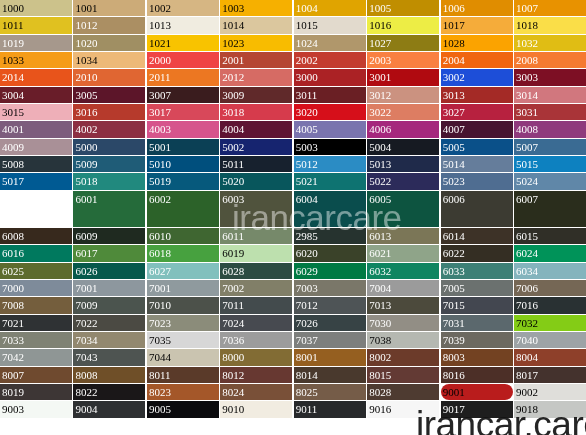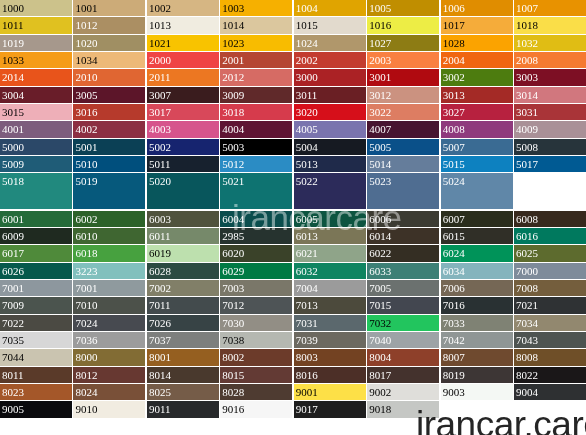--- a/index.html
+++ b/index.html
@@ -179,21 +179,21 @@
       </div>
       <div class="swatch" style="background: rgb(214, 107, 100);">
         <span class="swatch-label lbl-light">2012</span>
       </div>
       <div class="swatch" style="background: rgb(171, 34, 37);">
         <span class="swatch-label lbl-light">3000</span>
       </div>
       <div class="swatch" style="background: rgb(176, 10, 16);">
         <span class="swatch-label lbl-light">3001</span>
       </div>
-      <div class="swatch" style="background: #4d7c0f; padding-left: 44px;">
+      <div class="swatch" style="background: #1d4ed8; padding-left: 44px;">
         <span class="swatch-label lbl-light">3002</span>
       </div>
       <div class="swatch" style="background: rgb(125, 15, 36);">
         <span class="swatch-label lbl-light">3003</span>
       </div>
       <div class="swatch" style="background: rgb(105, 29, 41);">
         <span class="swatch-label lbl-light">3004</span>
       </div>
       <div class="swatch" style="background: rgb(92, 21, 41);">
         <span class="swatch-label lbl-light">3005</span>
@@ -248,20 +248,23 @@
       </div>
       <div class="swatch" style="background: rgb(214, 84, 140);">
         <span class="swatch-label lbl-light">4003</span>
       </div>
       <div class="swatch" style="background: rgb(94, 20, 51);">
         <span class="swatch-label lbl-light">4004</span>
       </div>
       <div class="swatch" style="background: rgb(122, 116, 174);">
         <span class="swatch-label lbl-light">4005</span>
       </div>
+      <div class="swatch" style="background: rgb(165, 40, 125);">
+        <span class="swatch-label lbl-light">4006</span>
+      </div>
       <div class="swatch" style="background: rgb(71, 20, 48);">
         <span class="swatch-label lbl-light">4007</span>
       </div>
       <div class="swatch" style="background: rgb(143, 58, 125); text-align: right;">
         <span class="swatch-label lbl-light">4008</span>
       </div>
       <div class="swatch" style="background: rgb(169, 144, 151);">
         <span class="swatch-label lbl-light">4009</span>
       </div>
       <div class="swatch" style="background: rgb(43, 72, 104);">
@@ -405,21 +408,21 @@
       <div class="swatch" style="background: rgb(0, 147, 89);">
         <span class="swatch-label lbl-light">6024</span>
       </div>
       <div class="swatch" style="background: rgb(93, 107, 46);">
         <span class="swatch-label lbl-light">6025</span>
       </div>
       <div class="swatch" style="background: rgb(6, 89, 76);">
         <span class="swatch-label lbl-light">6026</span>
       </div>
       <div class="swatch" style="background: rgb(129, 192, 189);">
-        <span class="swatch-label lbl-light">3223</span>
+        <span class="swatch-label lbl-light">6027</span>
       </div>
       <div class="swatch" style="background: rgb(44, 75, 66);">
         <span class="swatch-label lbl-light">6028</span>
       </div>
       <div class="swatch" style="background: rgb(0, 122, 68);">
         <span class="swatch-label lbl-light">6029</span>
       </div>
       <div class="swatch" style="background: rgb(15, 133, 97);">
         <span class="swatch-label lbl-light">6032</span>
       </div>
@@ -476,33 +479,36 @@
       </div>
       <div class="swatch" style="background: rgb(41, 49, 51);">
         <span class="swatch-label lbl-light">7016</span>
       </div>
       <div class="swatch" style="background: rgb(47, 50, 52);">
         <span class="swatch-label lbl-light">7021</span>
       </div>
       <div class="swatch" style="background: rgb(75, 74, 67);">
         <span class="swatch-label lbl-light">7022</span>
       </div>
+      <div class="swatch" style="background: rgb(139, 140, 122);">
+        <span class="swatch-label lbl-light">7023</span>
+      </div>
       <div class="swatch" style="background: rgb(71, 74, 80);">
         <span class="swatch-label lbl-light">7024</span>
       </div>
       <div class="swatch" style="background: rgb(55, 67, 69);">
         <span class="swatch-label lbl-light">7026</span>
       </div>
       <div class="swatch" style="background: rgb(146, 142, 133);">
         <span class="swatch-label lbl-light">7030</span>
       </div>
       <div class="swatch" style="background: rgb(91, 104, 109);">
         <span class="swatch-label lbl-light">7031</span>
       </div>
-      <div class="swatch" style="background: #22c55e;">
+      <div class="swatch" style="background: #84cc16;">
         <span class="swatch-label lbl-dark">7032</span>
       </div>
       <div class="swatch" style="background: rgb(127, 130, 116);">
         <span class="swatch-label lbl-light">7033</span>
       </div>
       <div class="swatch" style="background: rgb(146, 136, 111);">
         <span class="swatch-label lbl-light">7034</span>
       </div>
       <div class="swatch" style="background: rgb(215, 215, 215);">
         <span class="swatch-label lbl-dark">7035</span>
@@ -581,21 +587,21 @@
       </div>
       <div class="swatch" style="background: rgb(121, 80, 56);">
         <span class="swatch-label lbl-light">8024</span>
       </div>
       <div class="swatch" style="background: rgb(117, 92, 72);">
         <span class="swatch-label lbl-light">8025</span>
       </div>
       <div class="swatch" style="background: rgb(78, 59, 49);">
         <span class="swatch-label lbl-light">8028</span>
       </div>
-      <div class="swatch" style="background: #fde047;">
+      <div class="swatch" style="background: #b91c1c; border-radius: 8px;">
         <span class="swatch-label lbl-dark">9001</span>
       </div>
       <div class="swatch" style="background: rgb(223, 222, 218);">
         <span class="swatch-label lbl-dark">9002</span>
       </div>
       <div class="swatch" style="background: rgb(244, 248, 244);">
         <span class="swatch-label lbl-dark">9003</span>
       </div>
       <div class="swatch" style="background: rgb(46, 48, 50);">
         <span class="swatch-label lbl-light">9004</span>

